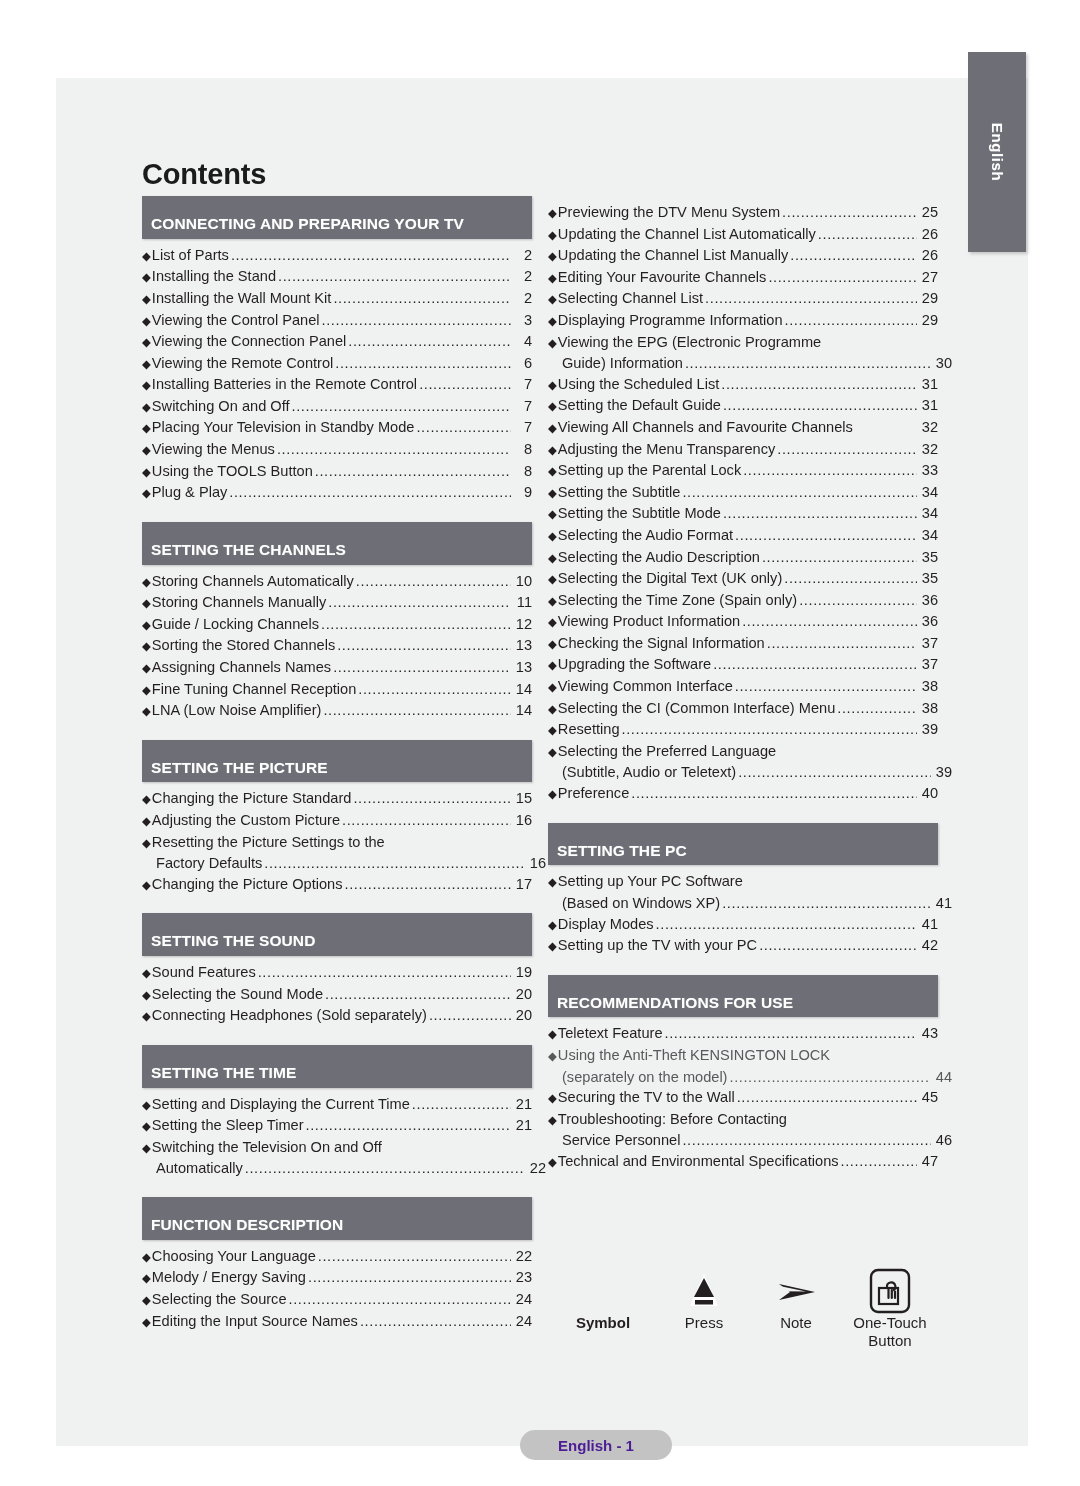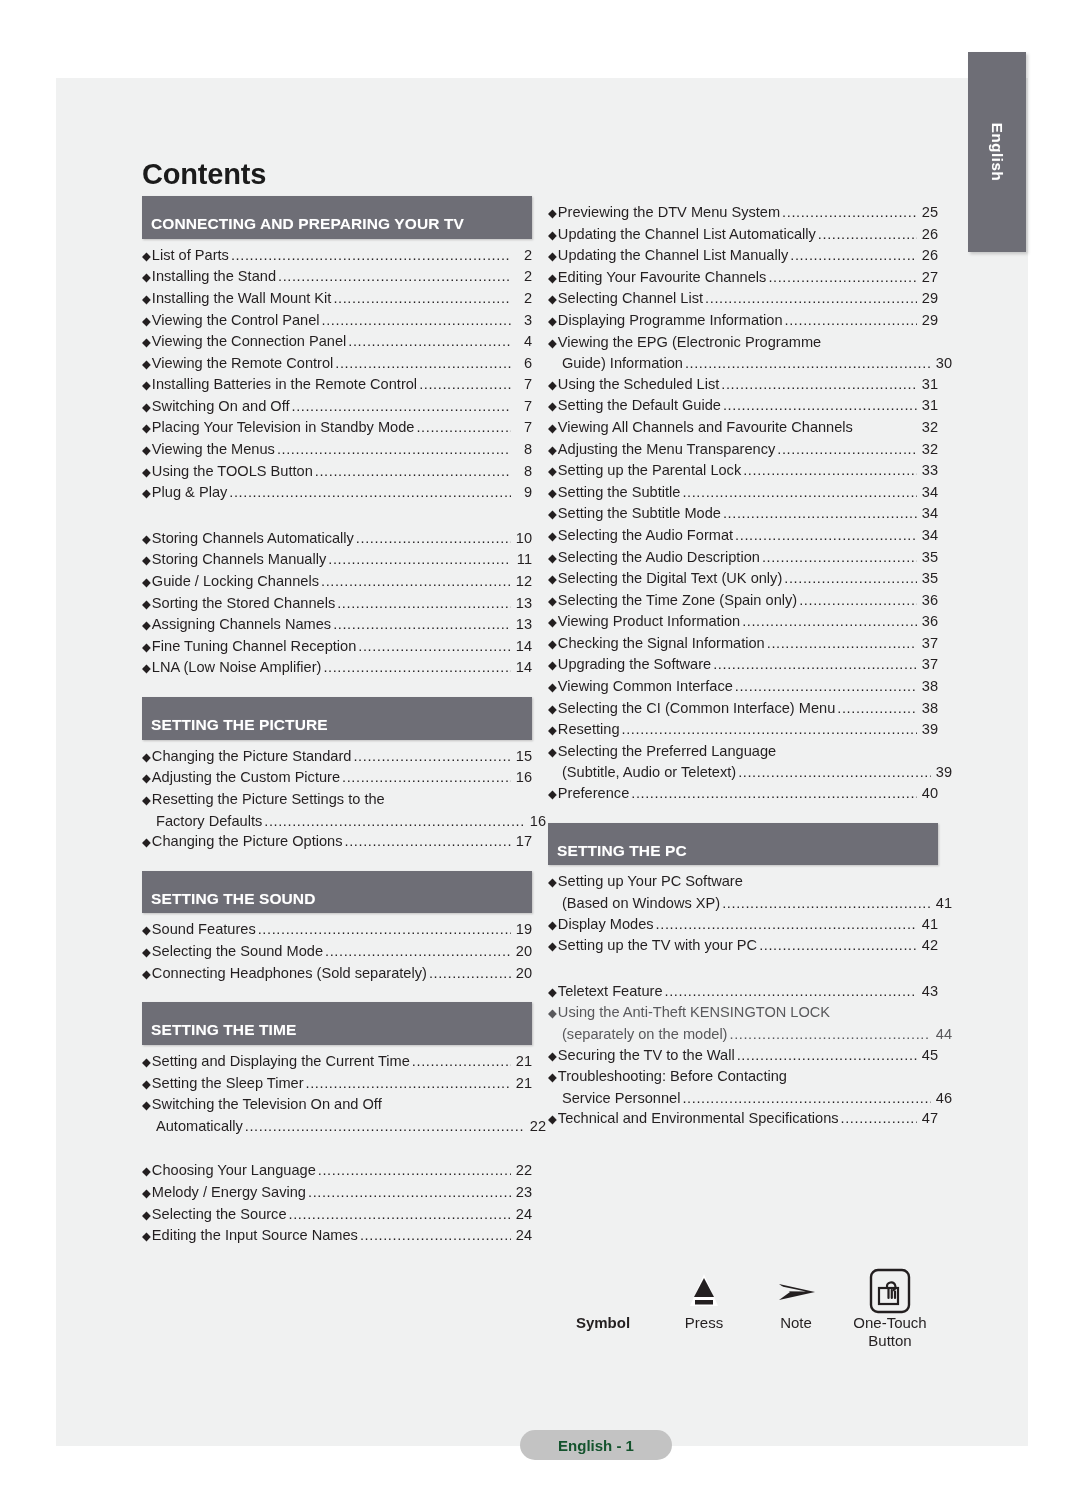--- a/index.html
+++ b/index.html
@@ -179,21 +179,21 @@
     top: 1352px;
     width: 152px;
     height: 30px;
     border-radius: 15px;
     background: #c3c3c3;
     display: flex;
     align-items: center;
     justify-content: center;
     font-size: 15px;
     font-weight: bold;
-    color: #14532d;
+    color: #4c1d95;
   }
 </style>
 </head>
 <body>
 
 <div id="page">
 
   <div id="contents-title">Contents</div>
 
   <div class="column" id="col-left">
@@ -292,20 +292,21 @@
             <div class="erow">
               <span class="bullet">◆</span>
               <span class="label">Plug &amp; Play</span>
               <span class="dots"></span>
               <span class="pg">9</span>
             </div>
           </div>
         </div>
       </div>
       <div class="section">
+        <div class="section-header">SETTING THE CHANNELS</div>
         <div class="entries">
           <div class="entry">
             <div class="erow">
               <span class="bullet">◆</span>
               <span class="label">Storing Channels Automatically</span>
               <span class="dots"></span>
               <span class="pg">10</span>
             </div>
           </div>
           <div class="entry">
@@ -453,20 +454,21 @@
             </div>
             <div class="erow cont">
               <span class="label">Automatically</span>
               <span class="dots"></span>
               <span class="pg">22</span>
             </div>
           </div>
         </div>
       </div>
       <div class="section">
+        <div class="section-header">FUNCTION DESCRIPTION</div>
         <div class="entries">
           <div class="entry">
             <div class="erow">
               <span class="bullet">◆</span>
               <span class="label">Choosing Your Language</span>
               <span class="dots"></span>
               <span class="pg">22</span>
             </div>
           </div>
           <div class="entry">
@@ -741,20 +743,21 @@
             <div class="erow">
               <span class="bullet">◆</span>
               <span class="label">Setting up the TV with your PC</span>
               <span class="dots"></span>
               <span class="pg">42</span>
             </div>
           </div>
         </div>
       </div>
       <div class="section">
+        <div class="section-header">RECOMMENDATIONS FOR USE</div>
         <div class="entries">
           <div class="entry">
             <div class="erow">
               <span class="bullet">◆</span>
               <span class="label">Teletext Feature</span>
               <span class="dots"></span>
               <span class="pg">43</span>
             </div>
           </div>
           <div class="entry light">

